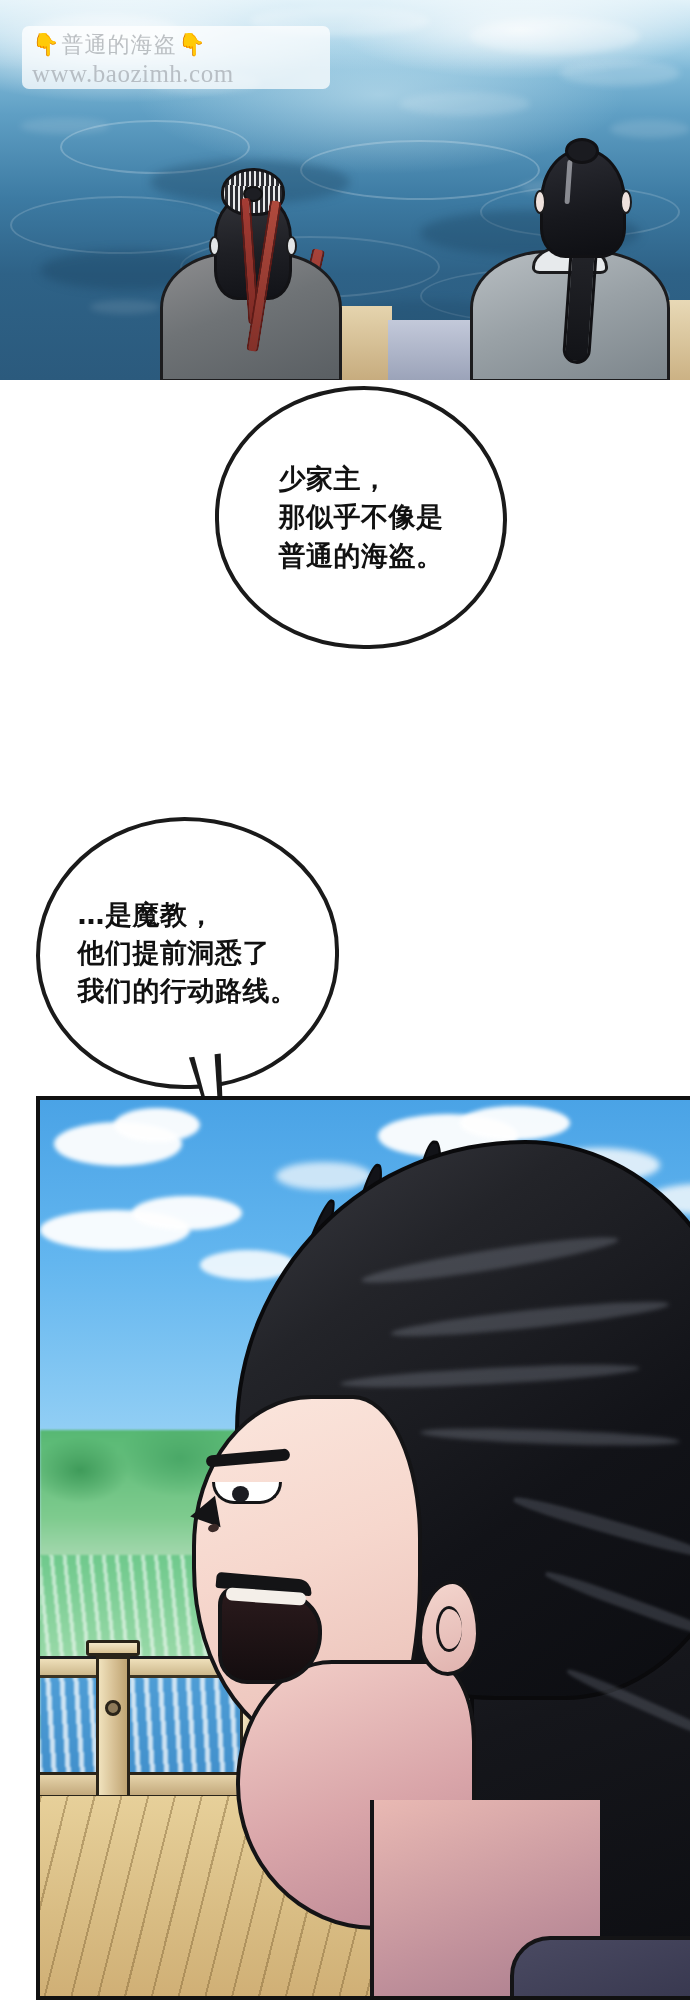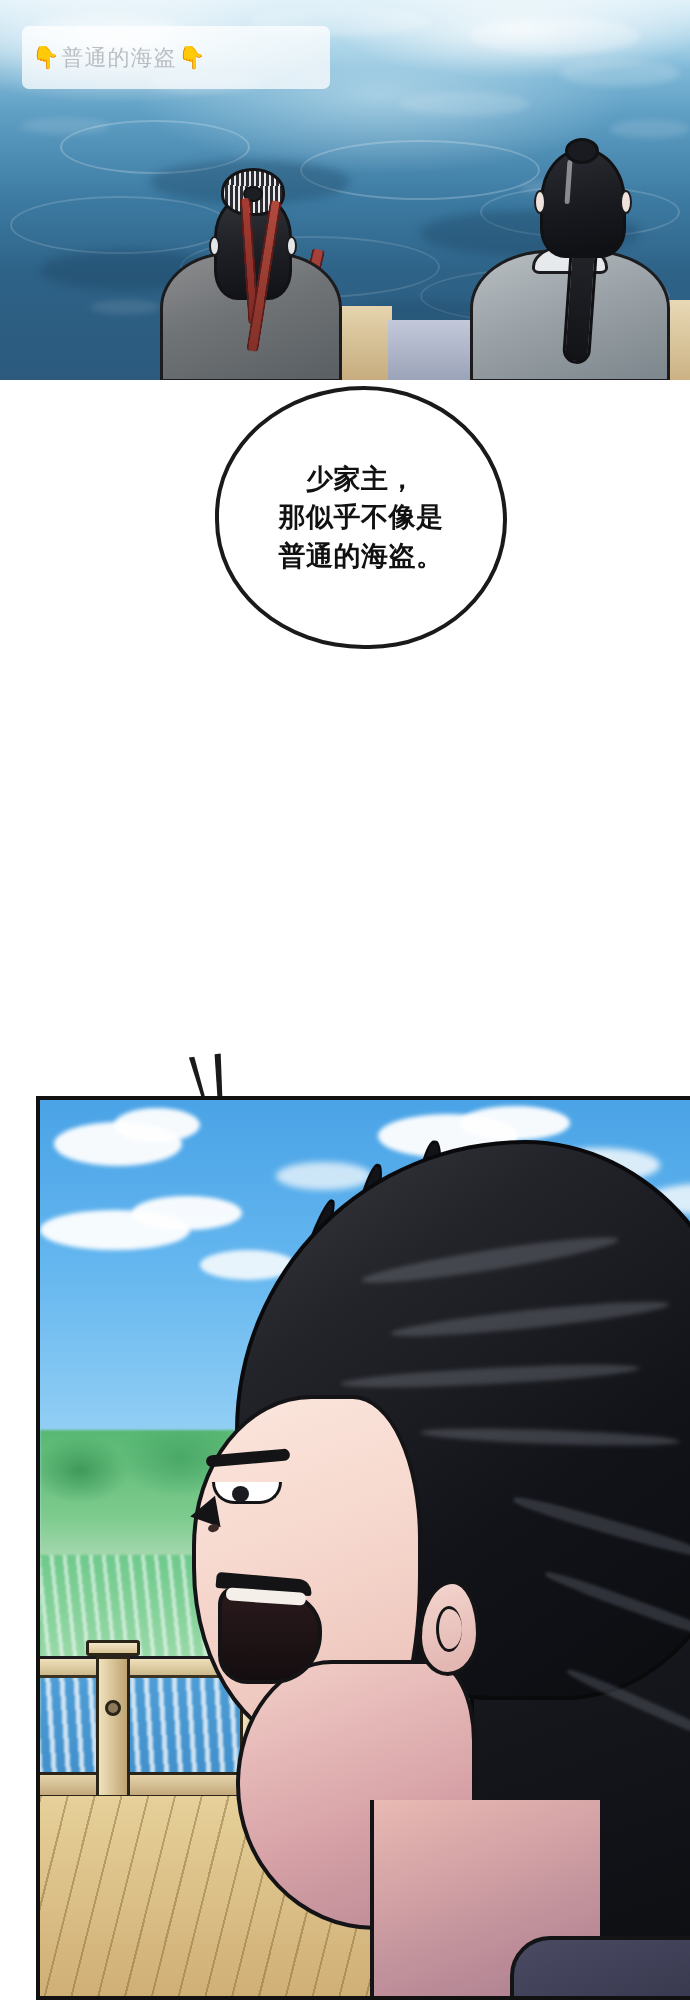--- a/index.html
+++ b/index.html
@@ -161,21 +161,21 @@
     font-family:"Liberation Serif","DejaVu Serif",serif;
     line-height:1; margin-top:1px; white-space:nowrap;
   }
 
   
   .bubble {
     position:absolute; background:#ffffff; border:4px solid #1a1a1a;
     display:flex; align-items:center; justify-content:center;
   }
   .bubble-text {
-    text-align:center; color:#111; font-weight:700;
+    color:#111; font-weight:700;
     font-family:"DejaVu Sans","Liberation Sans",sans-serif;
     white-space:pre-line;
   }
 
   #bubble-1 {
     left:215px; top:386px; width:292px; height:263px;
     border-radius:52% 50% 48% 52% / 50% 52% 50% 50%;
   }
   #bubble-1 .bubble-text { font-size:27px; line-height:1.42; letter-spacing:.5px; }
 
@@ -433,29 +433,35 @@
       <div class="f2-ear-l"></div>
       <div class="f2-ear-r"></div>
     </div>
 
     <div class="watermark">
       <div class="wm-row1">
         <span class="wm-hand">👇</span>
         <span class="wm-cn">普通的海盗</span>
         <span class="wm-hand">👇</span>
       </div>
+      <div class="wm-url">www.baozimh.com</div>
     </div>
   </div>
 
   <div class="bubble" id="bubble-1">
     <div class="bubble-text">少家主，
 那似乎不像是
 普通的海盗。</div>
   </div>
 
+  <div class="bubble" id="bubble-2">
+    <div class="bubble-text">…是魔教，
+他们提前洞悉了
+我们的行动路线。</div>
+  </div>
   <div class="tail-2"></div>
   <div class="tail-2-inner"></div>
 
   <div class="panel-deck">
 
     <div class="cloud" style="left:14px;  top:22px;  width:128px; height:44px;"></div>
     <div class="cloud" style="left:74px;  top:8px;   width:86px;  height:34px;"></div>
     <div class="cloud" style="left:0px;   top:110px; width:150px; height:40px;"></div>
     <div class="cloud" style="left:92px;  top:96px;  width:110px; height:34px;"></div>
     <div class="cloud" style="left:160px; top:150px; width:96px;  height:30px; opacity:.85;"></div>

